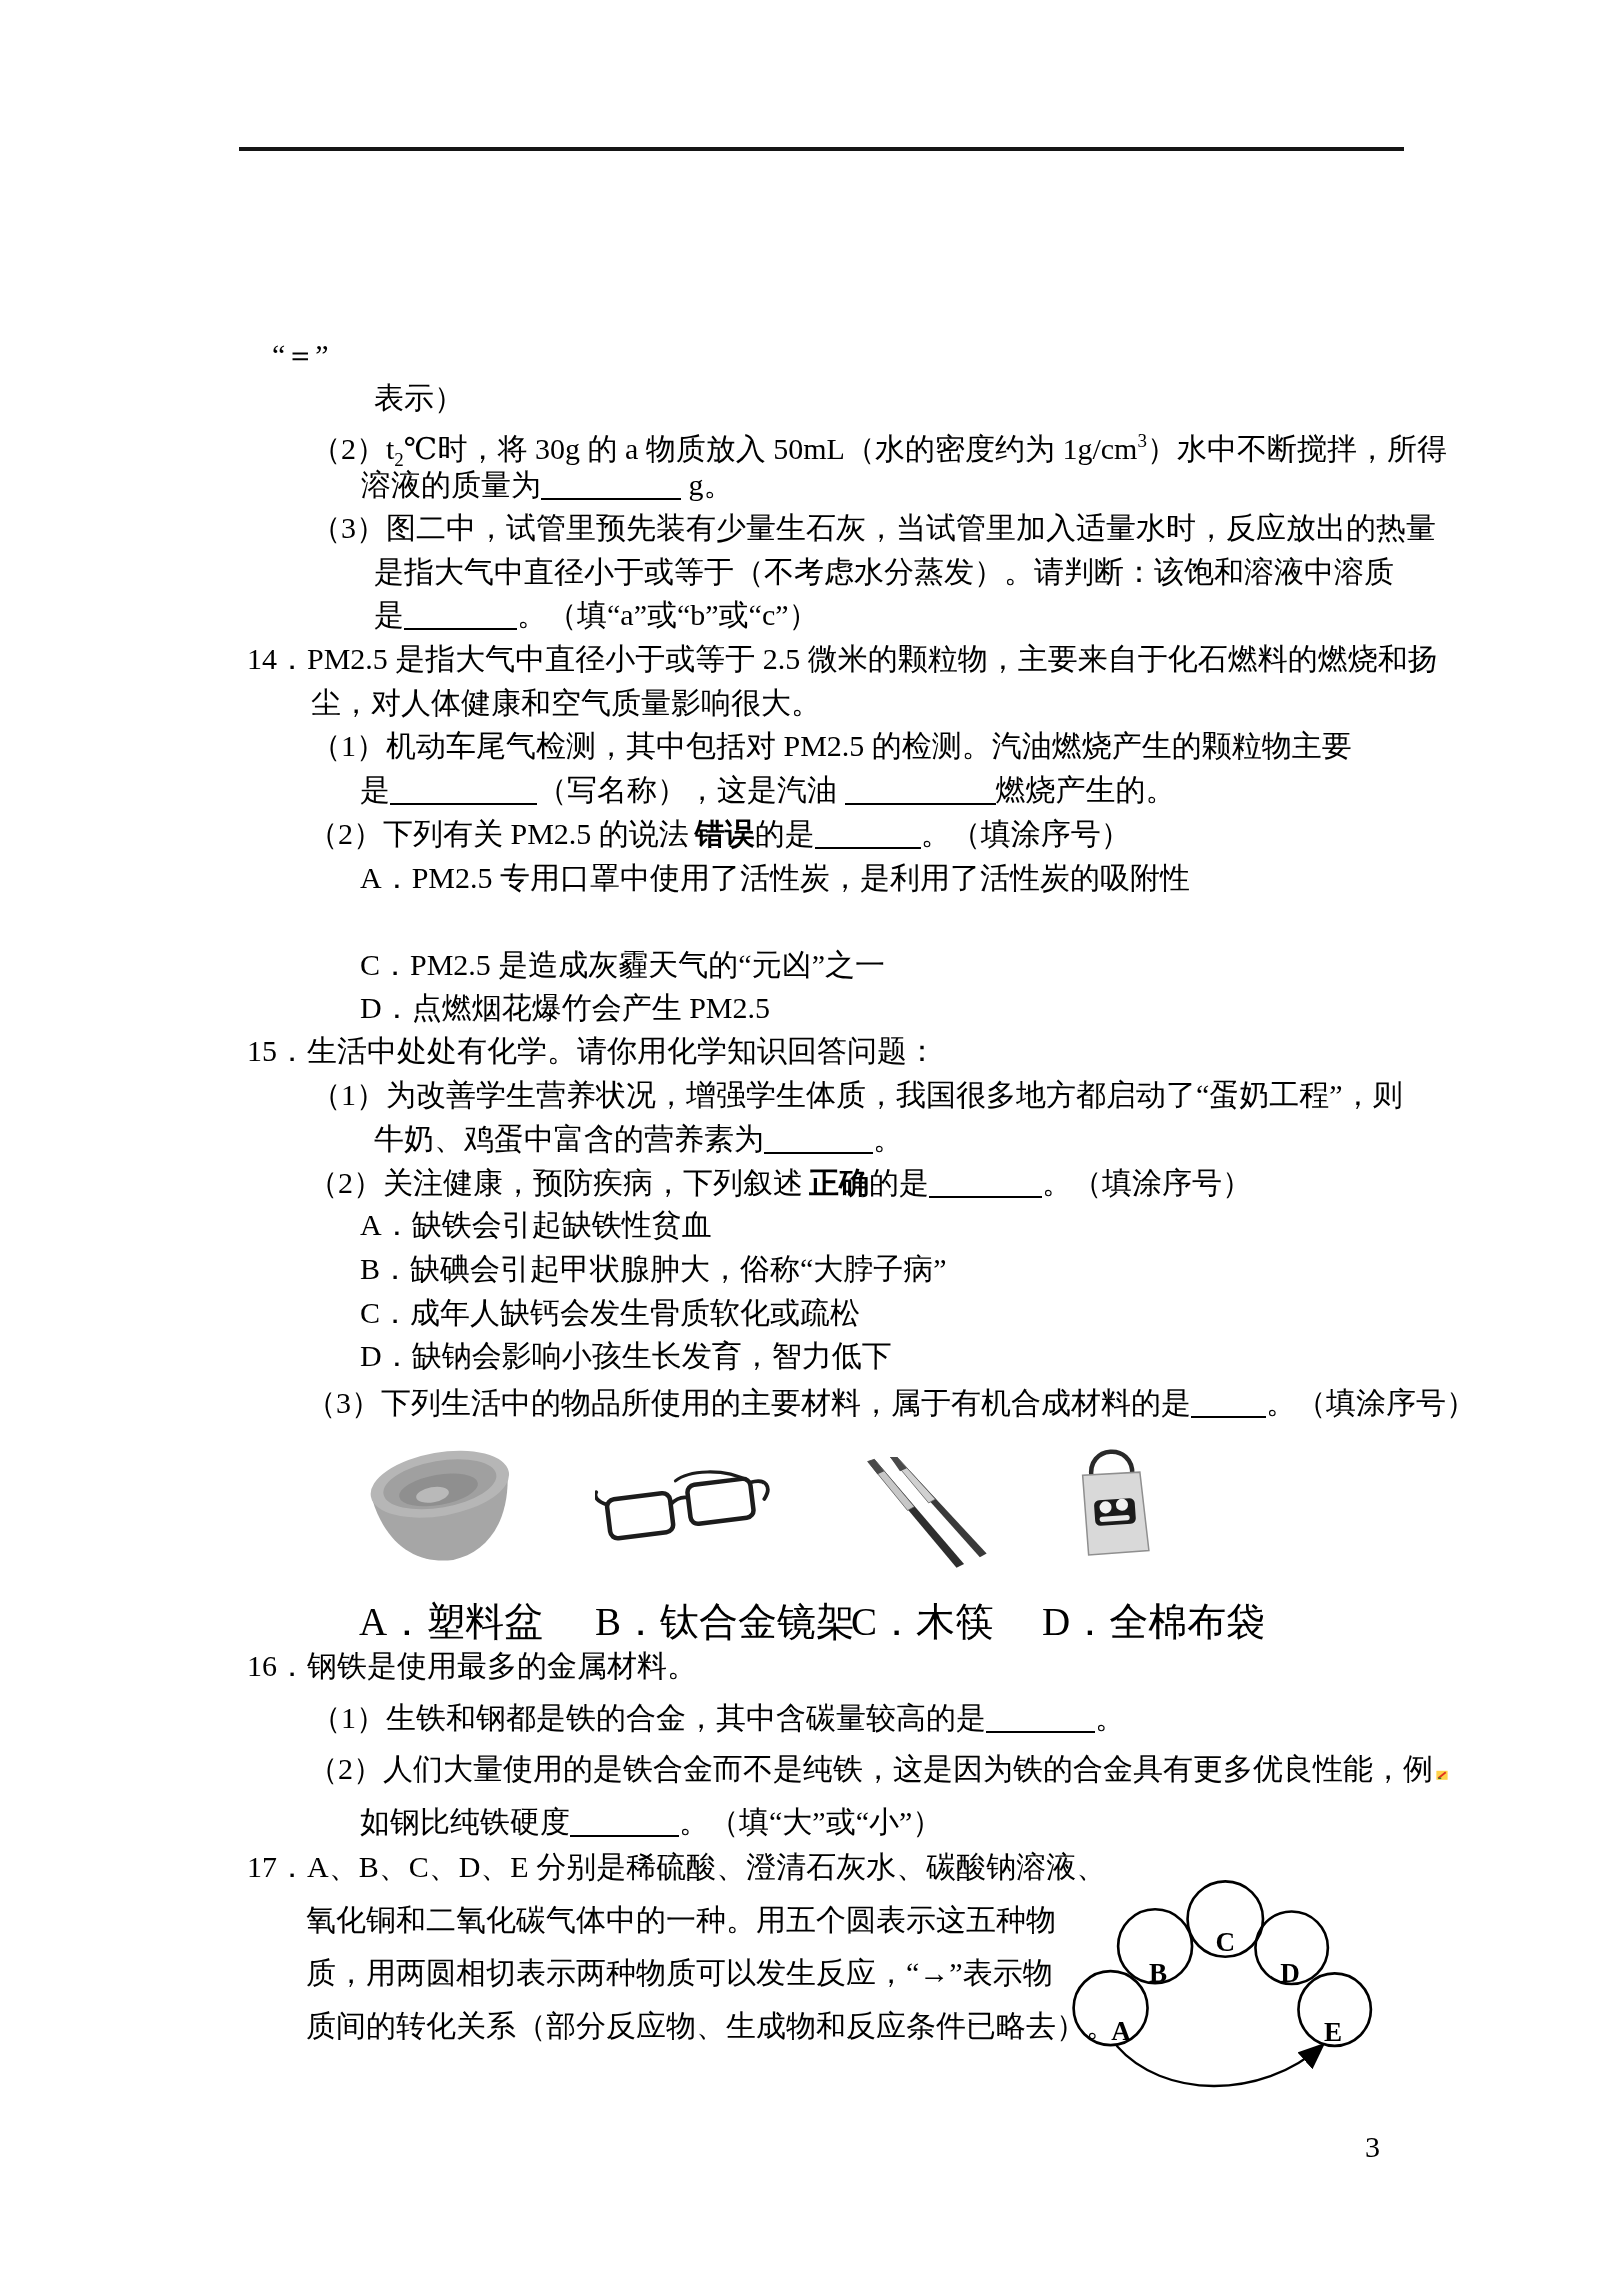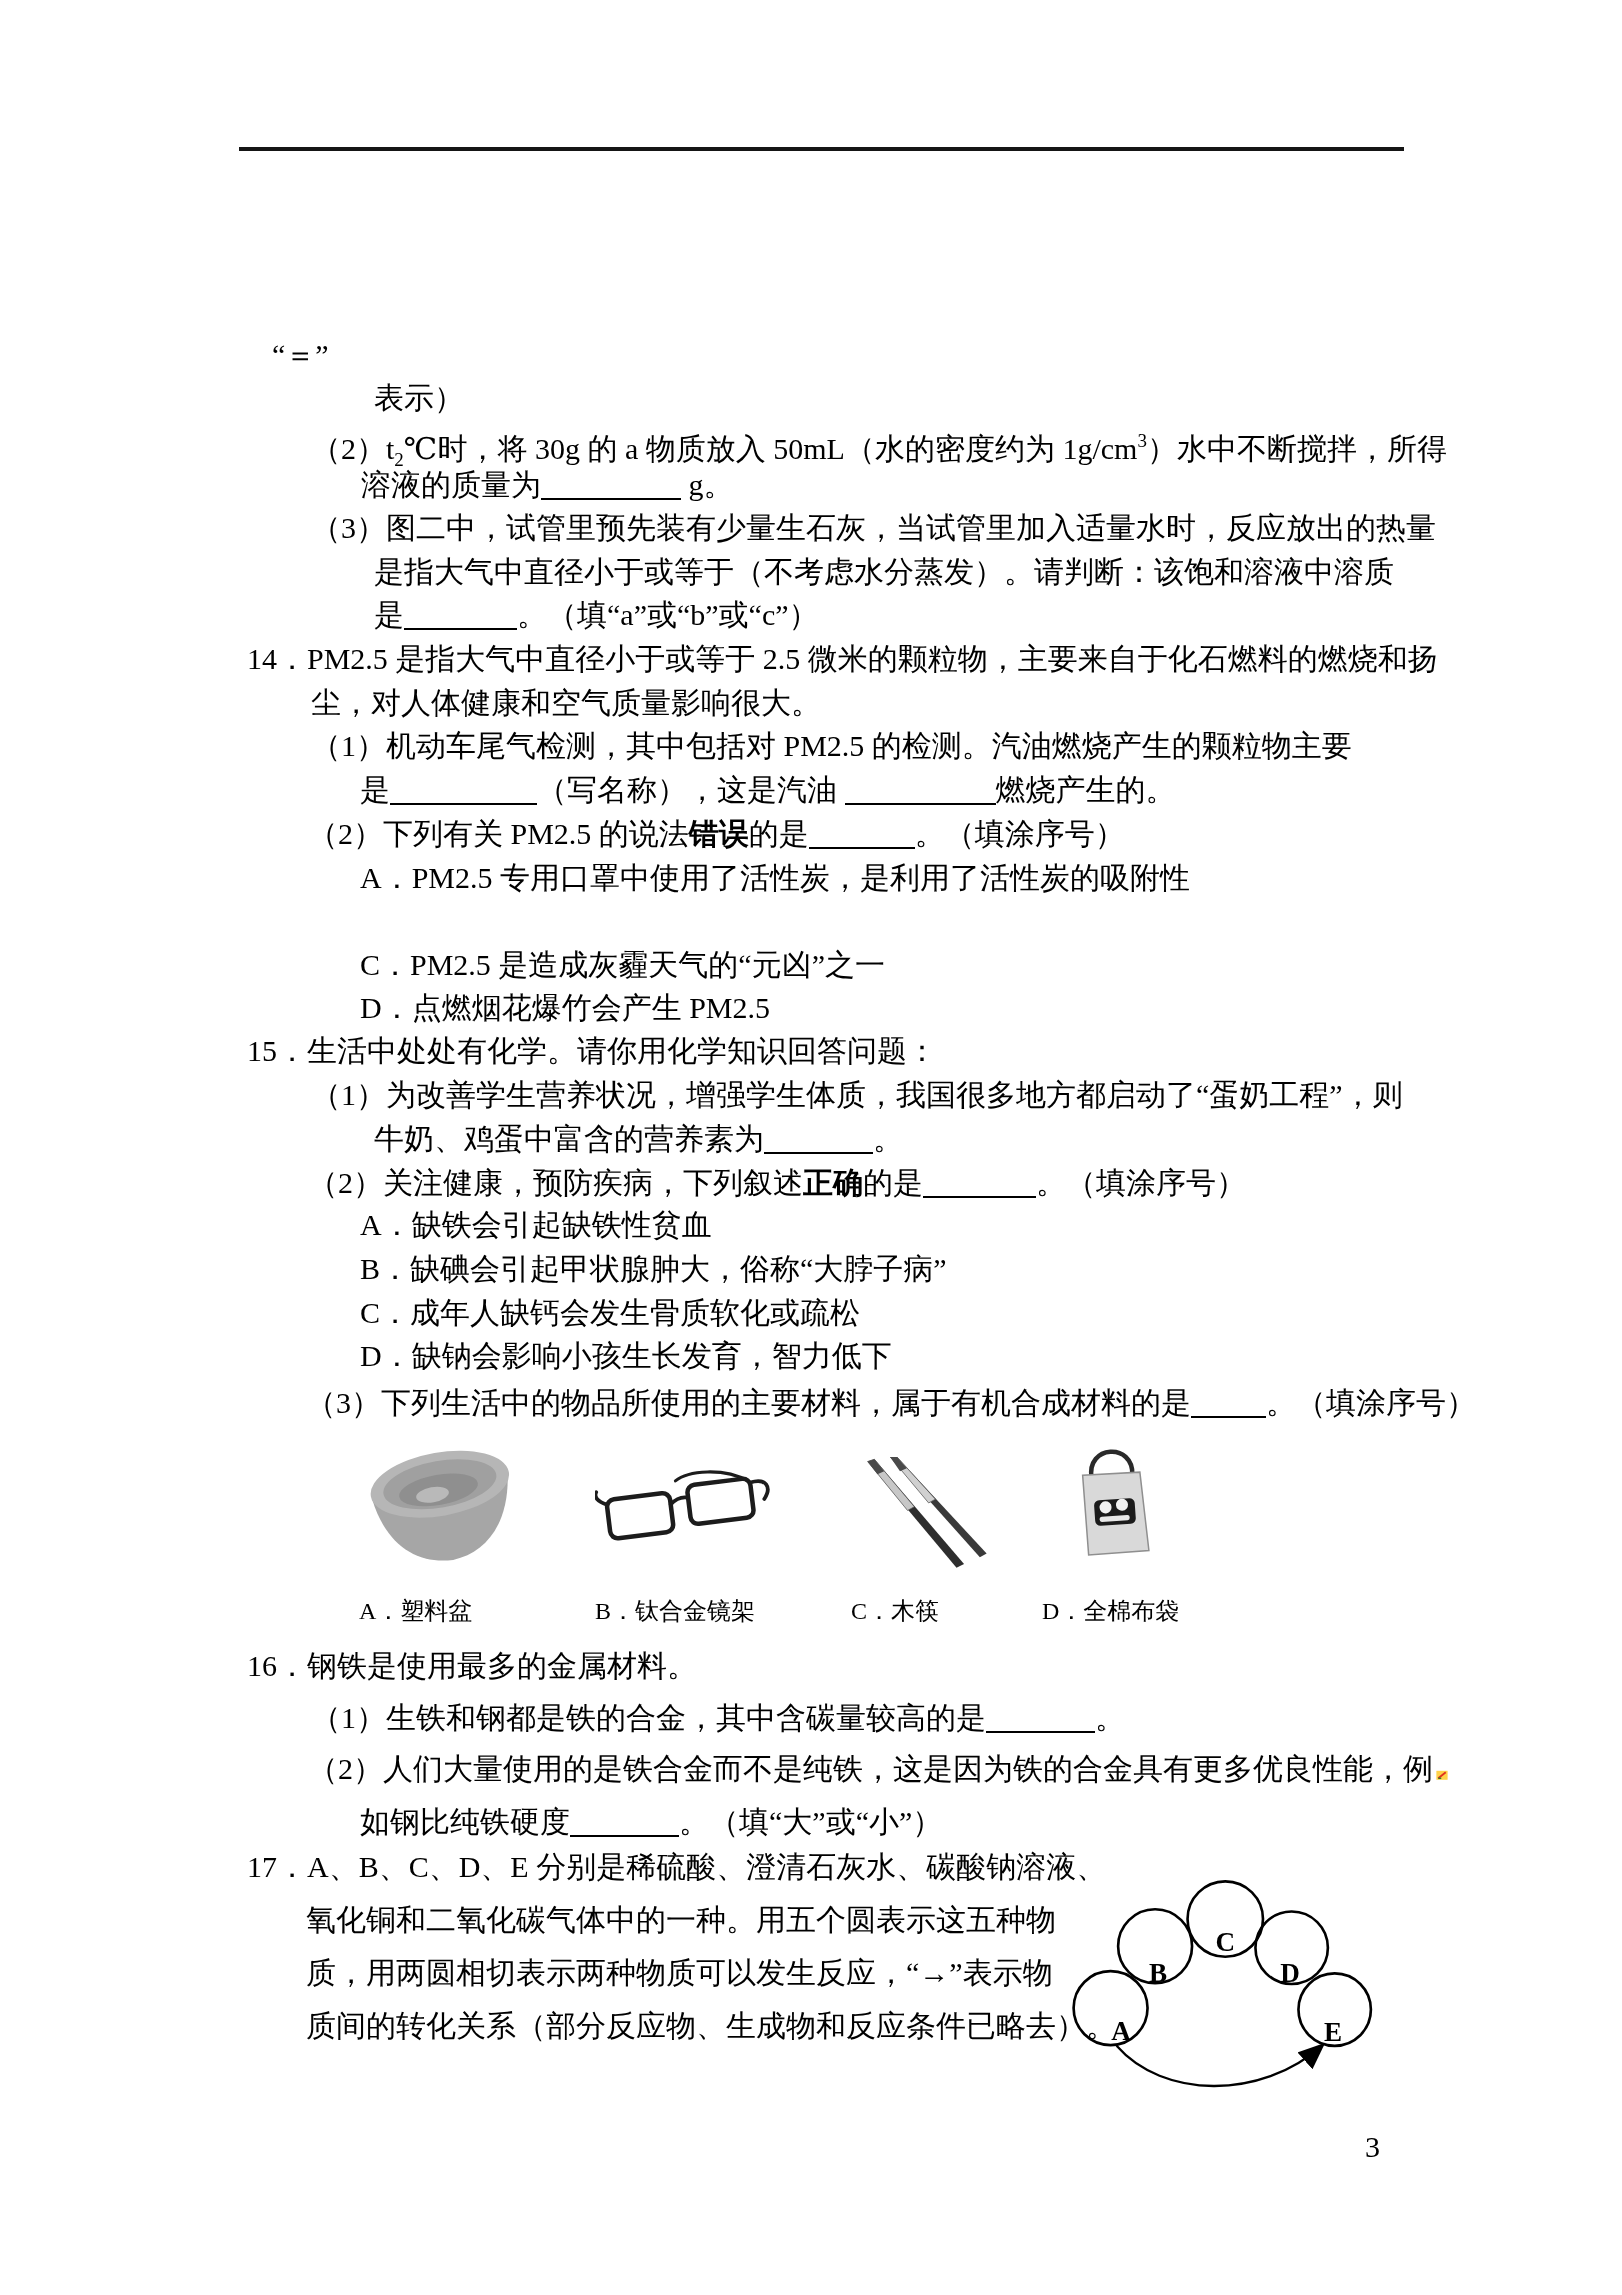--- a/index.html
+++ b/index.html
@@ -2,23 +2,23 @@
 <html style="font-size:12px"><head>
 <meta charset="utf-8">
 <style>
   html,body{margin:0;padding:0;}
   .page{position:relative;width:1623px;height:2295px;background:#ffffff;overflow:hidden;
         font-family:"Liberation Serif","DejaVu Serif",serif;color:#000;}
   .rule{position:absolute;left:239px;top:147px;width:1165px;height:3.8px;background:#151515;}
   .line{position:absolute;white-space:nowrap;font-size:30px;line-height:35px;}
   .line sub{font-size:19px;vertical-align:-6.8px;}
   .line sup{font-size:19px;vertical-align:12px;}
-  .bd{font-weight:bold;}
+  .bd{font-weight:bold;margin-left:6px;}
   .blank{display:inline-block;height:22.6px;border-bottom:2.3px solid #000;vertical-align:-4.5px;}
-  .caption{position:absolute;font-size:24px;white-space:nowrap;}
+  .caption{position:absolute;font-size:39px;white-space:nowrap;}
   .fig{position:absolute;}
   .pageno{position:absolute;left:1365px;top:2130px;font-size:30px;}
   .mark{display:inline-block;vertical-align:-1.5px;margin-left:3px;}
 </style>
 </head>
 <body>
 
 <div class="page">
 
   <div class="rule"></div>

